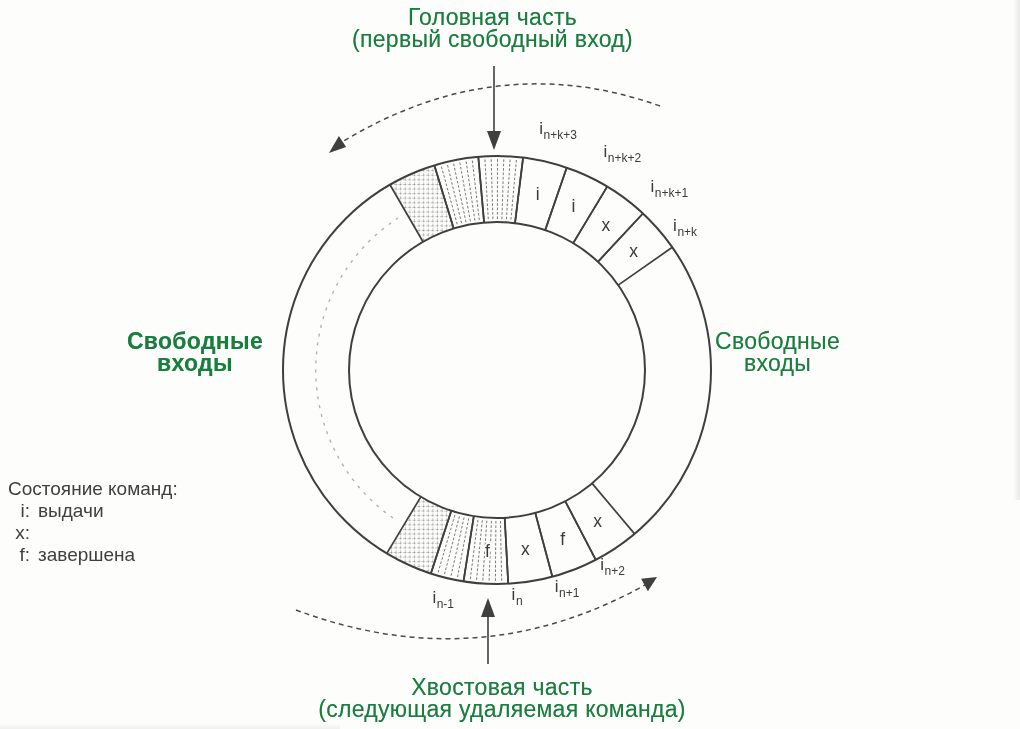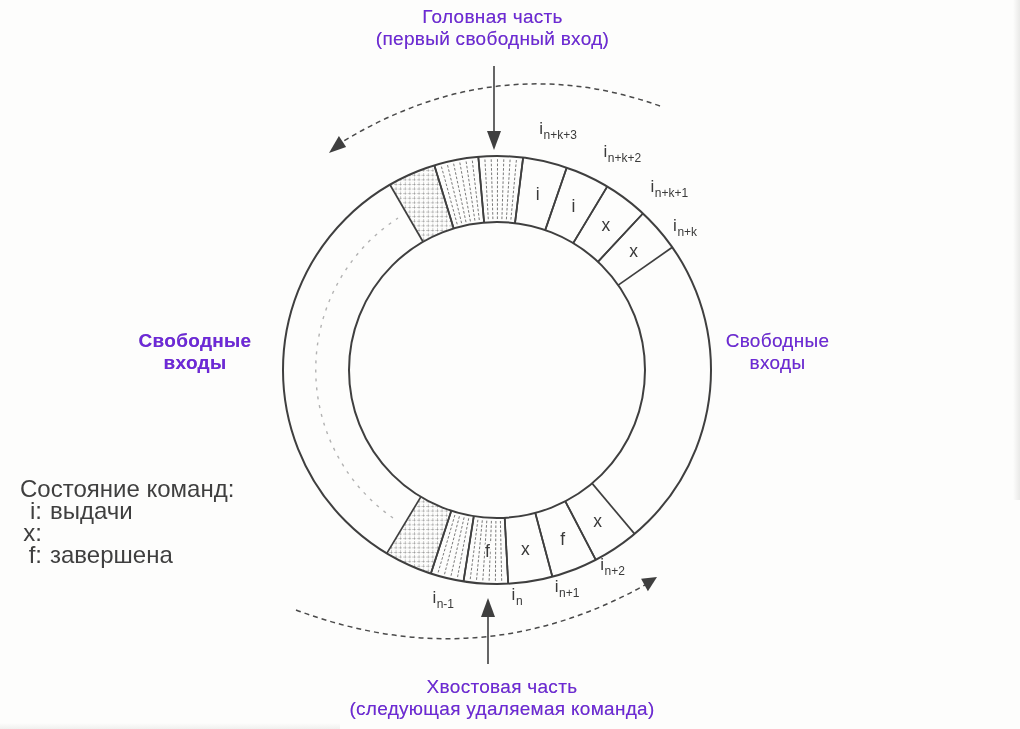--- a/index.html
+++ b/index.html
@@ -4,25 +4,25 @@
 <style>
   html,body{margin:0;padding:0;background:#ffffff;}
   .page{
     position:relative; width:1020px; height:729px;
     background:#fdfdfc; overflow:hidden;
     font-family:"Liberation Sans", sans-serif;
     color:#3f3f3f;
   }
   .txt{
     position:absolute; white-space:pre-line;
-    font-size:19px; line-height:22px; letter-spacing:0.3px;
-    color:#6d28d9; text-shadow:0 0 0.5px rgba(70,70,70,.45);
+    font-size:23px; line-height:22px; letter-spacing:0.3px;
+    color:#15803d; text-shadow:0 0 0.5px rgba(70,70,70,.45);
   }
   .center{text-align:center;}
-  .legend{position:absolute; left:8px; top:478px; font-size:24px; line-height:22px;margin-left:12px;}
+  .legend{position:absolute; left:8px; top:478px; font-size:19px; line-height:22px;}
   .lg-row{display:flex;}
   .lg-key{width:22px; text-align:right; margin-right:8px;}
   svg{position:absolute; left:0; top:0;}
   .edge-right{
     position:absolute; right:0; top:0; width:7px; height:500px;
     background:linear-gradient(to left, #e3e3e1, rgba(230,230,228,0)); opacity:.75;
   }
   .edge-bottom{
     position:absolute; left:0; bottom:0; width:340px; height:6px;
     background:linear-gradient(to top, #ededeb, rgba(235,235,233,0)); opacity:.8;

